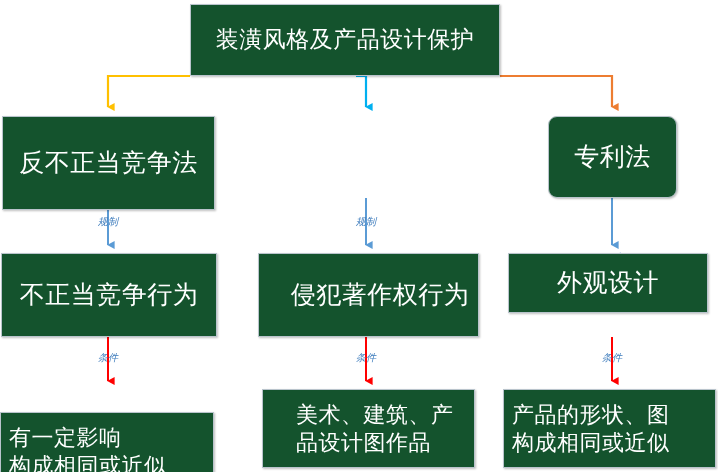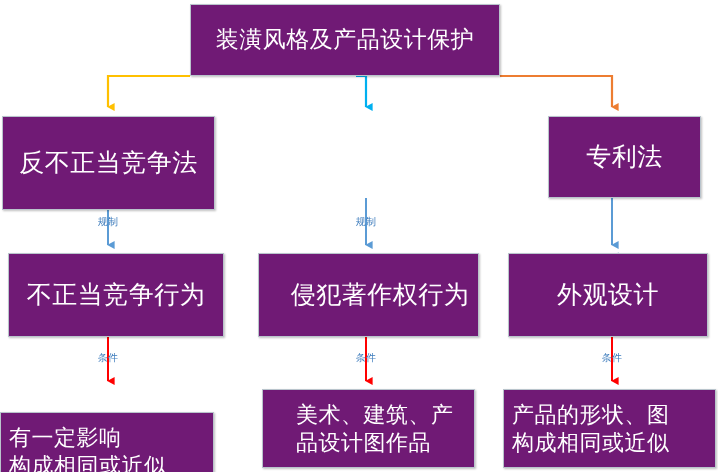--- a/index.html
+++ b/index.html
@@ -8,21 +8,21 @@
     background:#ffffff;
     font-family:"Liberation Sans","DejaVu Sans",sans-serif;
     overflow:hidden;
     position:relative;
   }
   #canvas{position:absolute;left:0;top:0;width:718px;height:472px;}
   svg.connectors{position:absolute;left:0;top:0;width:718px;height:472px;pointer-events:none;}
 
   .node{
     position:absolute;
-    background:#701a75;
+    background:#14532d;
     border:1px solid #b9c4cc;
     box-sizing:border-box;
     box-shadow:1px 1px 2px rgba(0,0,0,0.25);
     color:#ffffff;
     display:flex;
     align-items:center;
     justify-content:center;
     text-align:center;
     line-height:1.18;
     font-weight:400;
@@ -41,20 +41,21 @@
   }
 
   .edge-label{
     position:absolute;
     font-size:10px;
     color:#3f7dbd;
     font-family:"Liberation Sans","DejaVu Sans",sans-serif;
     white-space:nowrap;
     transform:translateX(-50%);
     letter-spacing:0.3px;
+    font-style:italic;
   }
 </style>
 </head>
 <body>
 
 <div id="canvas">
 
   <svg class="connectors" viewBox="0 0 718 472">
     <defs>
       <marker id="ar-amber" markerWidth="9" markerHeight="9" refX="4.5" refY="7.2" orient="auto" markerUnits="userSpaceOnUse">
@@ -85,29 +86,29 @@
     <path d="M612,198 L612,245" fill="none" stroke="#5b9bd5" stroke-width="2" marker-end="url(#ar-blue)"></path>
 
     <path d="M108,337 L108,381" fill="none" stroke="#ff0000" stroke-width="2" marker-end="url(#ar-red)"></path>
     <path d="M366,337 L366,381" fill="none" stroke="#ff0000" stroke-width="2" marker-end="url(#ar-red)"></path>
     <path d="M612,337 L612,381" fill="none" stroke="#ff0000" stroke-width="2" marker-end="url(#ar-red)"></path>
   </svg>
 
   <div class="node lvl1" style="left:190px;top:4px;width:310px;height:72px;">装潢风格及产品设计保护</div>
 
   <div class="node lvl2" style="left:2px;top:116px;width:213px;height:94px;">反不正当竞争法</div>
-  <div class="node lvl2" style="left:548px;top:116px;width:153px;height:82px;">专利法</div>
+  <div class="node lvl2" style="left:548px;top:116px;width:129px;height:82px;border-radius:9px;">专利法</div>
 
   <div class="edge-label" style="left:108px;top:215px;">规制</div>
   <div class="edge-label" style="left:366px;top:215px;">规制</div>
   <div class="edge-label" style="left:612px;top:215px;margin-top:36px;">保护</div>
 
-  <div class="node lvl3" style="left:8px;top:253px;width:216px;height:84px;">不正当竞争行为</div>
+  <div class="node lvl3" style="left:1px;top:253px;width:216px;height:84px;">不正当竞争行为</div>
   <div class="node lvl3" style="left:258px;top:253px;width:221px;height:84px;padding-left:23px;">侵犯著作权行为</div>
-  <div class="node lvl3" style="left:508px;top:253px;width:200px;height:84px;">外观设计</div>
+  <div class="node lvl3" style="left:508px;top:253px;width:200px;height:60px;">外观设计</div>
 
   <div class="edge-label" style="left:108px;top:351px;">条件</div>
   <div class="edge-label" style="left:366px;top:351px;">条件</div>
   <div class="edge-label" style="left:612px;top:351px;">条件</div>
 
   <div class="node lvl4" style="left:0px;top:412px;width:214px;height:79px;">有一定影响
 构成相同或近似</div>
   <div class="node lvl4" style="left:262px;top:389px;width:213px;height:79px;padding-left:33px;">美术、建筑、产
 品设计图作品</div>
   <div class="node lvl4" style="left:503px;top:389px;width:213px;height:79px;">产品的形状、图

